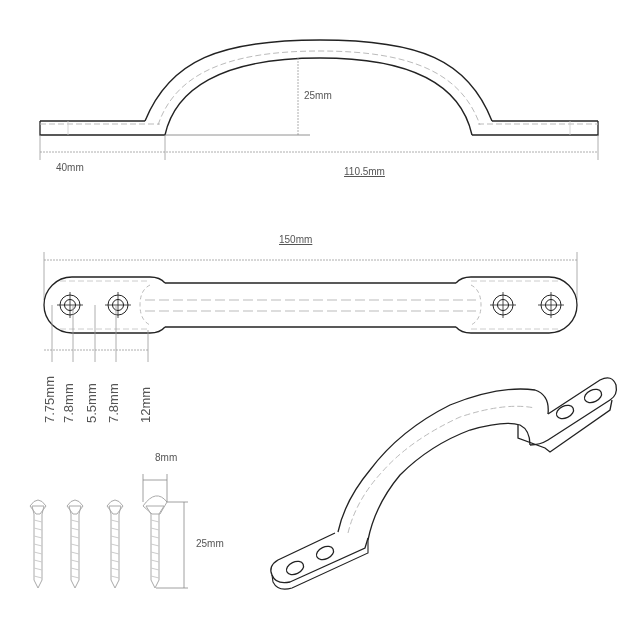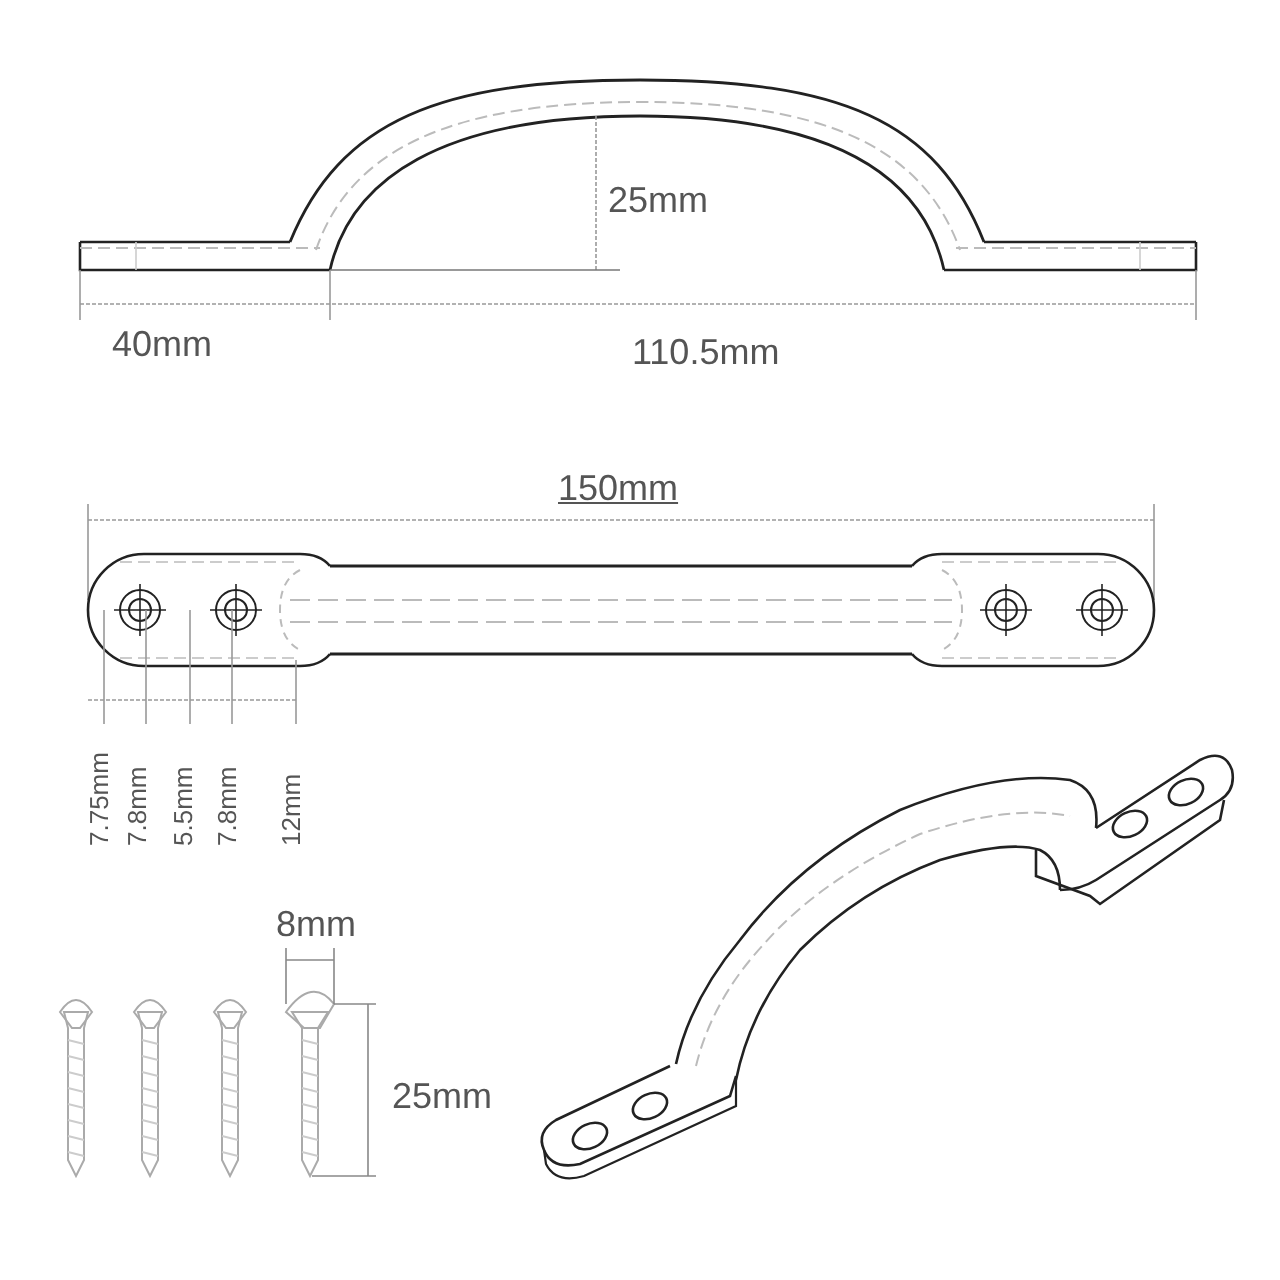--- a/index.html
+++ b/index.html
@@ -1,18 +1,18 @@
 <!DOCTYPE html>
 <html><head>
 <meta charset="utf-8">
 <style>
   html, body { margin: 0; padding: 0; background: #ffffff; }
   body { width: 640px; height: 640px; position: relative; overflow: hidden; font-family: "Liberation Sans", sans-serif; }
   svg { position: absolute; left: 0; top: 0; }
-  .lbl { position: absolute; font-size: 18px; color: #555555; white-space: nowrap; font-family: "Liberation Sans", sans-serif; }
+  .lbl { position: absolute; font-size: 10px; color: #555555; white-space: nowrap; font-family: "Liberation Sans", sans-serif; }
   .vlbl { position: absolute; font-size: 13px; color: #555555; white-space: nowrap; transform-origin: left top; transform: rotate(-90deg); font-family: "Liberation Sans", sans-serif; }
 </style>
 </head>
 <body>
 
 <svg width="640" height="640" viewBox="0 0 640 640">
 
   <g fill="none">
 
     <path d="M40 121 L40 135 L165 135" stroke="#222" stroke-width="1.3"></path>
@@ -136,23 +136,23 @@
 
     <path d="M548 414 L600 380 Q612 374 616 385 Q618 395 610 400 L548 440 Q540 445 530 445"></path>
     <path d="M518 425 L518 438 L545 448 L550 452 L610 410 L612 400"></path>
     <ellipse cx="565" cy="412" rx="9" ry="6" transform="rotate(-25 565 412)"></ellipse>
     <ellipse cx="593" cy="396" rx="9" ry="6" transform="rotate(-25 593 396)"></ellipse>
   </g>
 </svg>
 
 <div class="lbl" style="left:304px; top:90px;">25mm</div>
 <div class="lbl" style="left:56px; top:162px;text-align:center;">40mm</div>
-<div class="lbl" style="left:316px; top:166px;">110.5mm</div>
+<div class="lbl" style="left:344px; top:166px;text-decoration:underline;">110.5mm</div>
 <div class="lbl" style="left:279px; top:234px;text-decoration:underline;">150mm</div>
 
 <div class="vlbl" style="left:42px; top:423px;">7.75mm</div>
 <div class="vlbl" style="left:61px; top:423px;">7.8mm</div>
 <div class="vlbl" style="left:84px; top:423px;">5.5mm</div>
 <div class="vlbl" style="left:106px; top:423px;">7.8mm</div>
 <div class="vlbl" style="left:138px; top:423px;">12mm</div>
 
-<div class="lbl" style="left:138px; top:452px;">8mm</div>
+<div class="lbl" style="left:155px; top:452px;">8mm</div>
 <div class="lbl" style="left:196px; top:538px;">25mm</div>
 
 </body></html>

